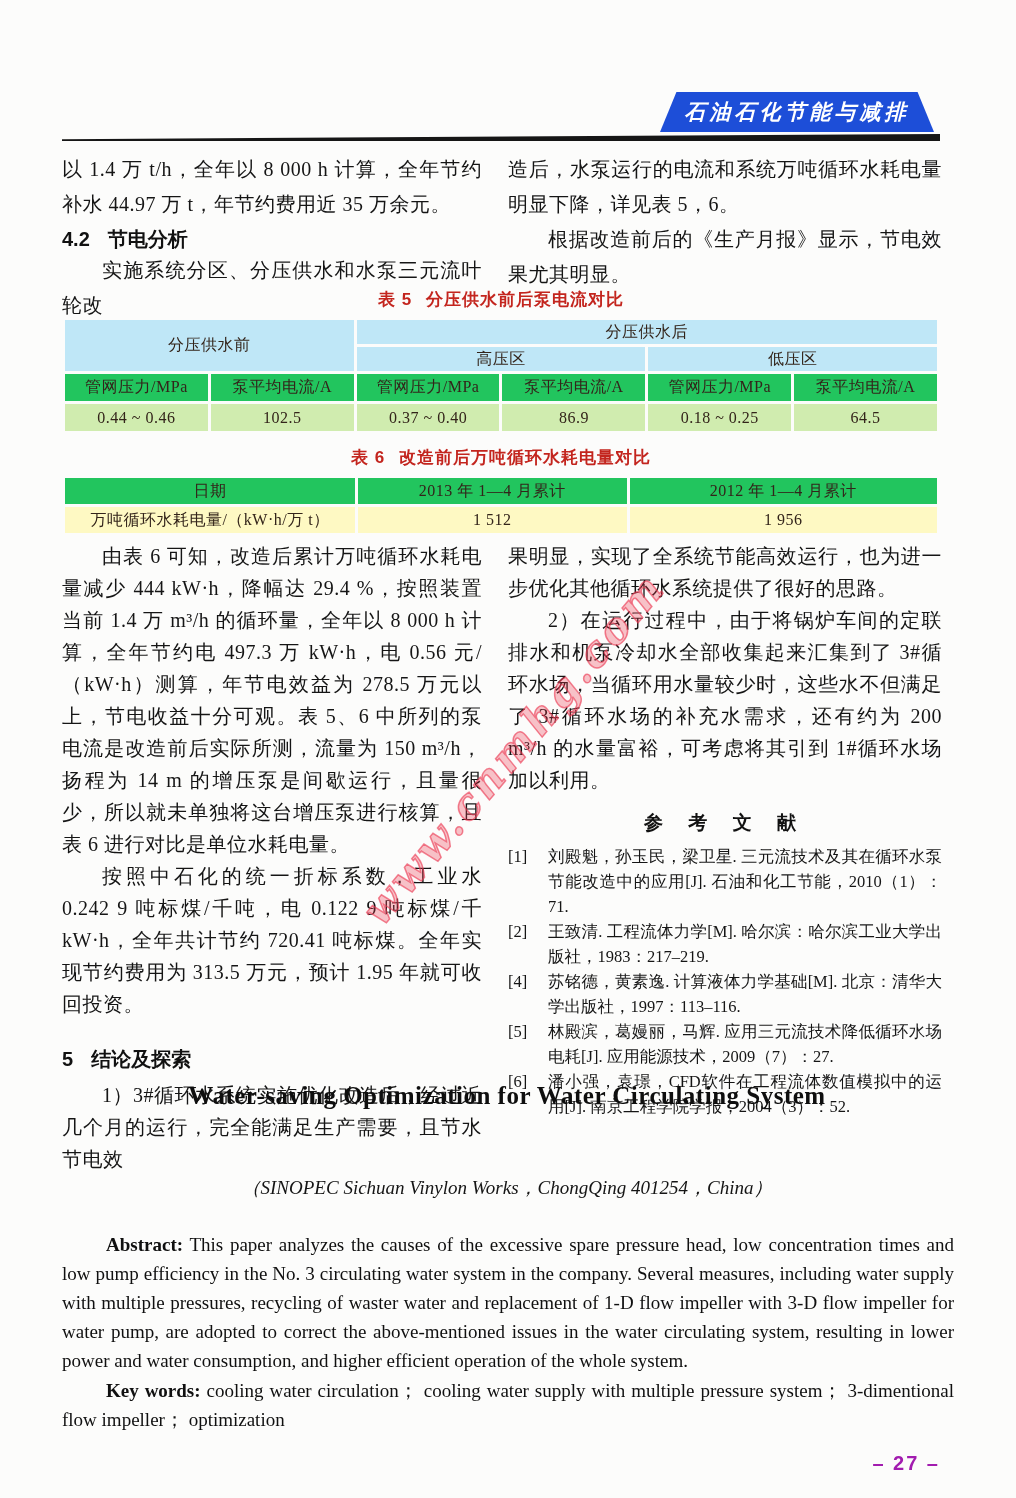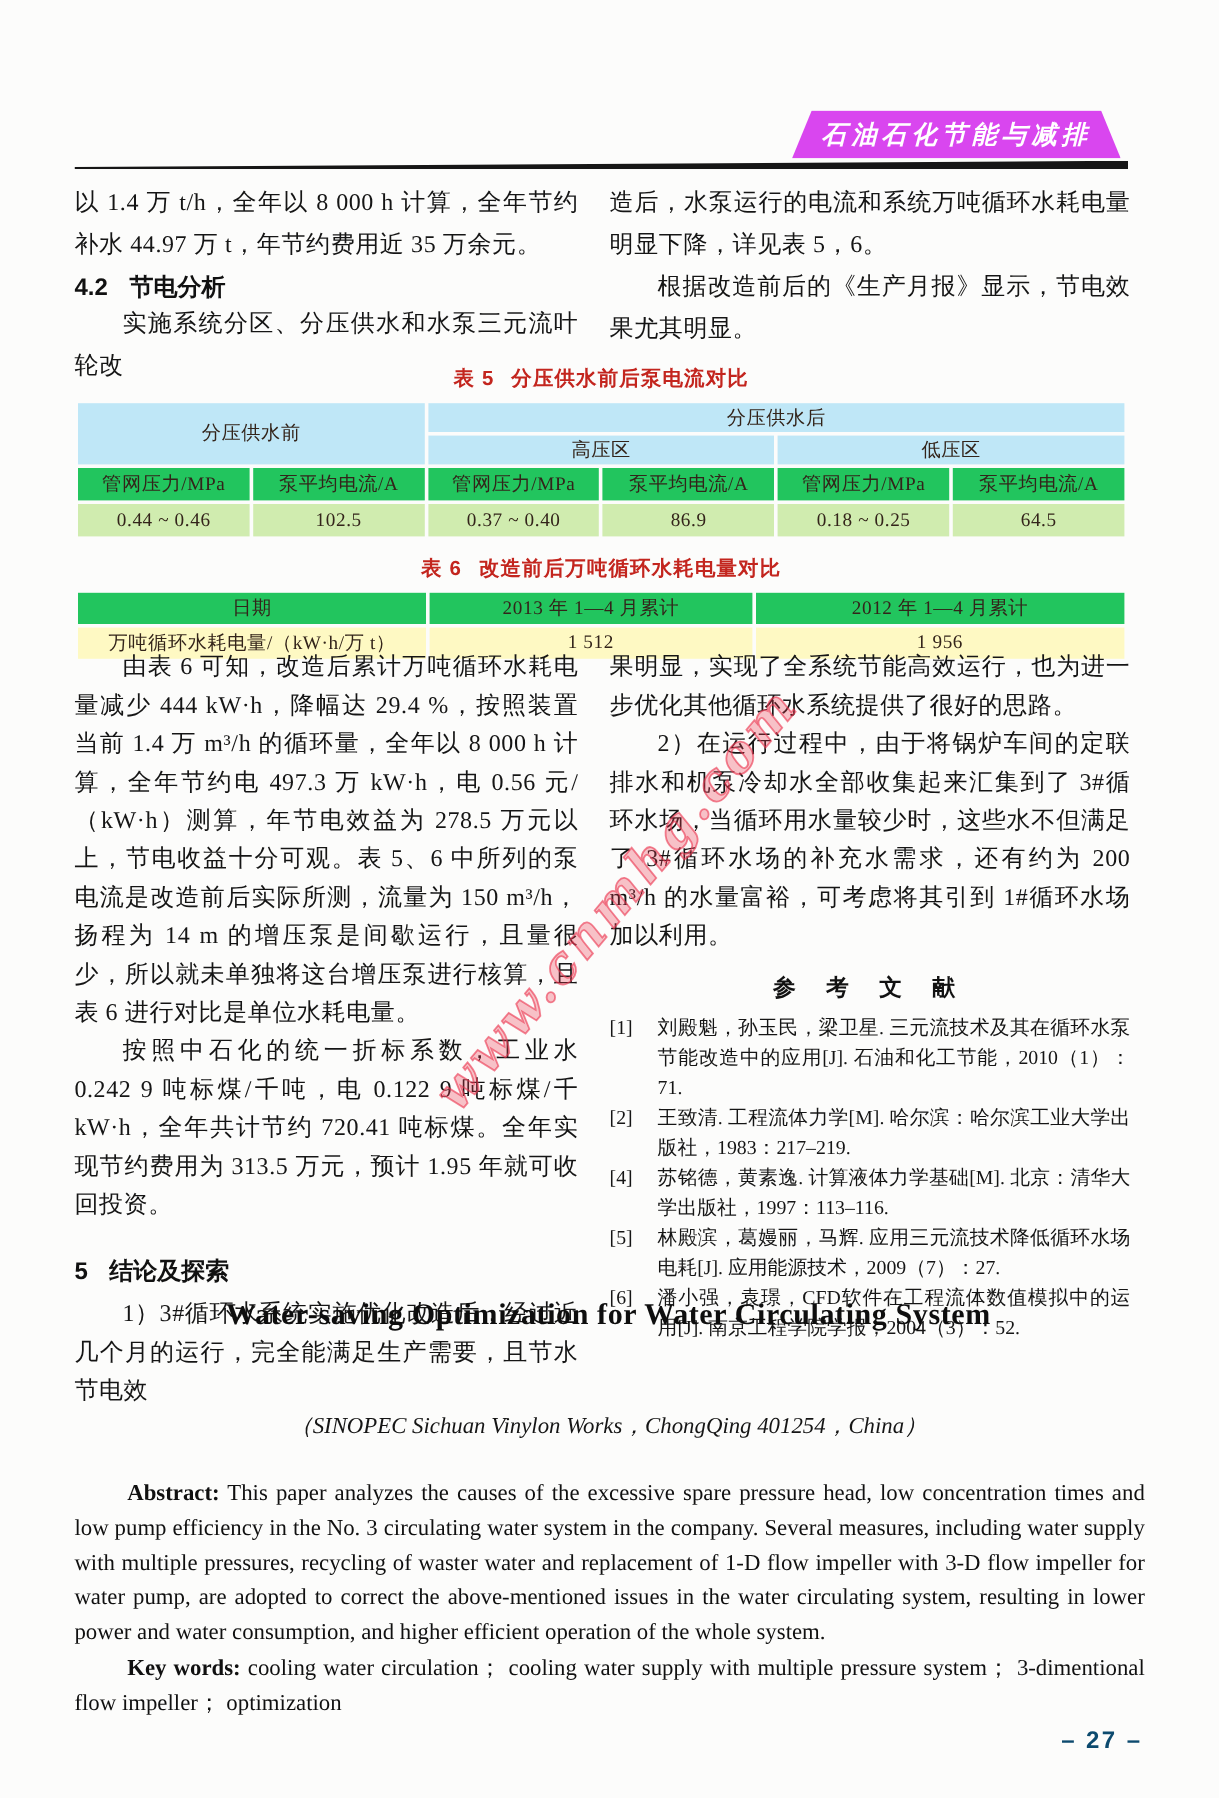--- a/index.html
+++ b/index.html
@@ -12,21 +12,21 @@
   
   .hdr{position:absolute;left:62px;top:92px;width:878px;height:44px;}
   .hdr-title{
     position:absolute;left:0;top:10px;
     font-family:"Liberation Sans","DejaVu Sans",sans-serif;
     font-size:19px;color:#141414;letter-spacing:1px;white-space:nowrap;
   }
   .hdr-title sup{font-size:12px;vertical-align:super;}
   .banner{
     position:absolute;right:6px;top:0;width:274px;height:40px;
-    background:#d946ef;
+    background:#1d4ed8;
     clip-path:polygon(6% 0,94% 0,100% 100%,0 100%);
     display:flex;align-items:center;justify-content:center;
   }
   .banner-text{
     color:#ffffff;font-family:"DejaVu Serif","Liberation Serif",serif;
     font-style:italic;font-weight:bold;font-size:21px;letter-spacing:4px;white-space:nowrap;
   }
   .rule-wedge{
     position:absolute;left:62px;top:134px;width:878px;height:7px;background:#161616;
     clip-path:polygon(0 75%,100% 0,100% 100%,0 100%);
@@ -39,21 +39,21 @@
   .mid p.cn{line-height:32px;}
   .indent{text-indent:2em;}
   .sec-h{
     margin:0;font-family:Liberation Sans, sans-serif;
     font-weight:bold;font-size:20px;color:#111;
   }
   .sec-h .num{margin-right:18px;}
   
   .tblblock{position:absolute;left:62px;width:878px;}
   .tbl-title{
-    margin:16px 0 6px 0;text-align:center;color:#c3251e;font-weight:bold;
+    margin:0 0 6px 0;text-align:center;color:#c3251e;font-weight:bold;
     font-size:17px;font-family:"Liberation Sans","DejaVu Sans",sans-serif;letter-spacing:1px;
   }
   .tbl-title .tno{margin-right:14px;}
   table.dt{width:100%;border-collapse:separate;border-spacing:3px;table-layout:fixed;}
   table.dt td{
     text-align:center;vertical-align:middle;padding:1px 2px;
     font-size:16px;color:#33241a;letter-spacing:0.5px;
   }
   td.blue{background:#bfe7f7;}
   td.green{background:#22c55e;}
@@ -81,22 +81,22 @@
   .eng-affil{position:absolute;left:62px;top:1175px;width:890px;margin:0;text-align:center;font-size:19px;font-style:italic;}
   .eng-abstract,.eng-keywords{
     position:absolute;left:62px;width:892px;margin:0;font-size:19px;line-height:29px;
     text-align:justify;color:#101010;
   }
   .eng-abstract{top:1230px;text-indent:44px;}
   .eng-keywords{top:1376px;text-indent:44px;}
   .eng-abstract b,.eng-keywords b{font-weight:bold;}
   
   .pagenum{
-    position:absolute;right:64px;top:1440px;margin:0;font-weight:bold;font-size:20px;
-    font-family:"Liberation Sans","DejaVu Sans",sans-serif;color:#0c4a6e;letter-spacing:2px;
+    position:absolute;right:64px;top:1440px;margin:12px;font-weight:bold;font-size:20px;
+    font-family:"Liberation Sans","DejaVu Sans",sans-serif;color:#a21caf;letter-spacing:2px;
   }
   .wm{
     position:absolute;left:288px;top:722px;width:460px;height:60px;
     text-align:center;transform:rotate(-50deg);
     font-family:"DejaVu Serif","Liberation Serif",serif;font-style:italic;font-weight:bold;
     font-size:42px;letter-spacing:4px;
     color:rgba(235,55,80,0.30);
     -webkit-text-stroke:1.5px rgba(235,55,80,0.62);
     pointer-events:none;white-space:nowrap;
   }

